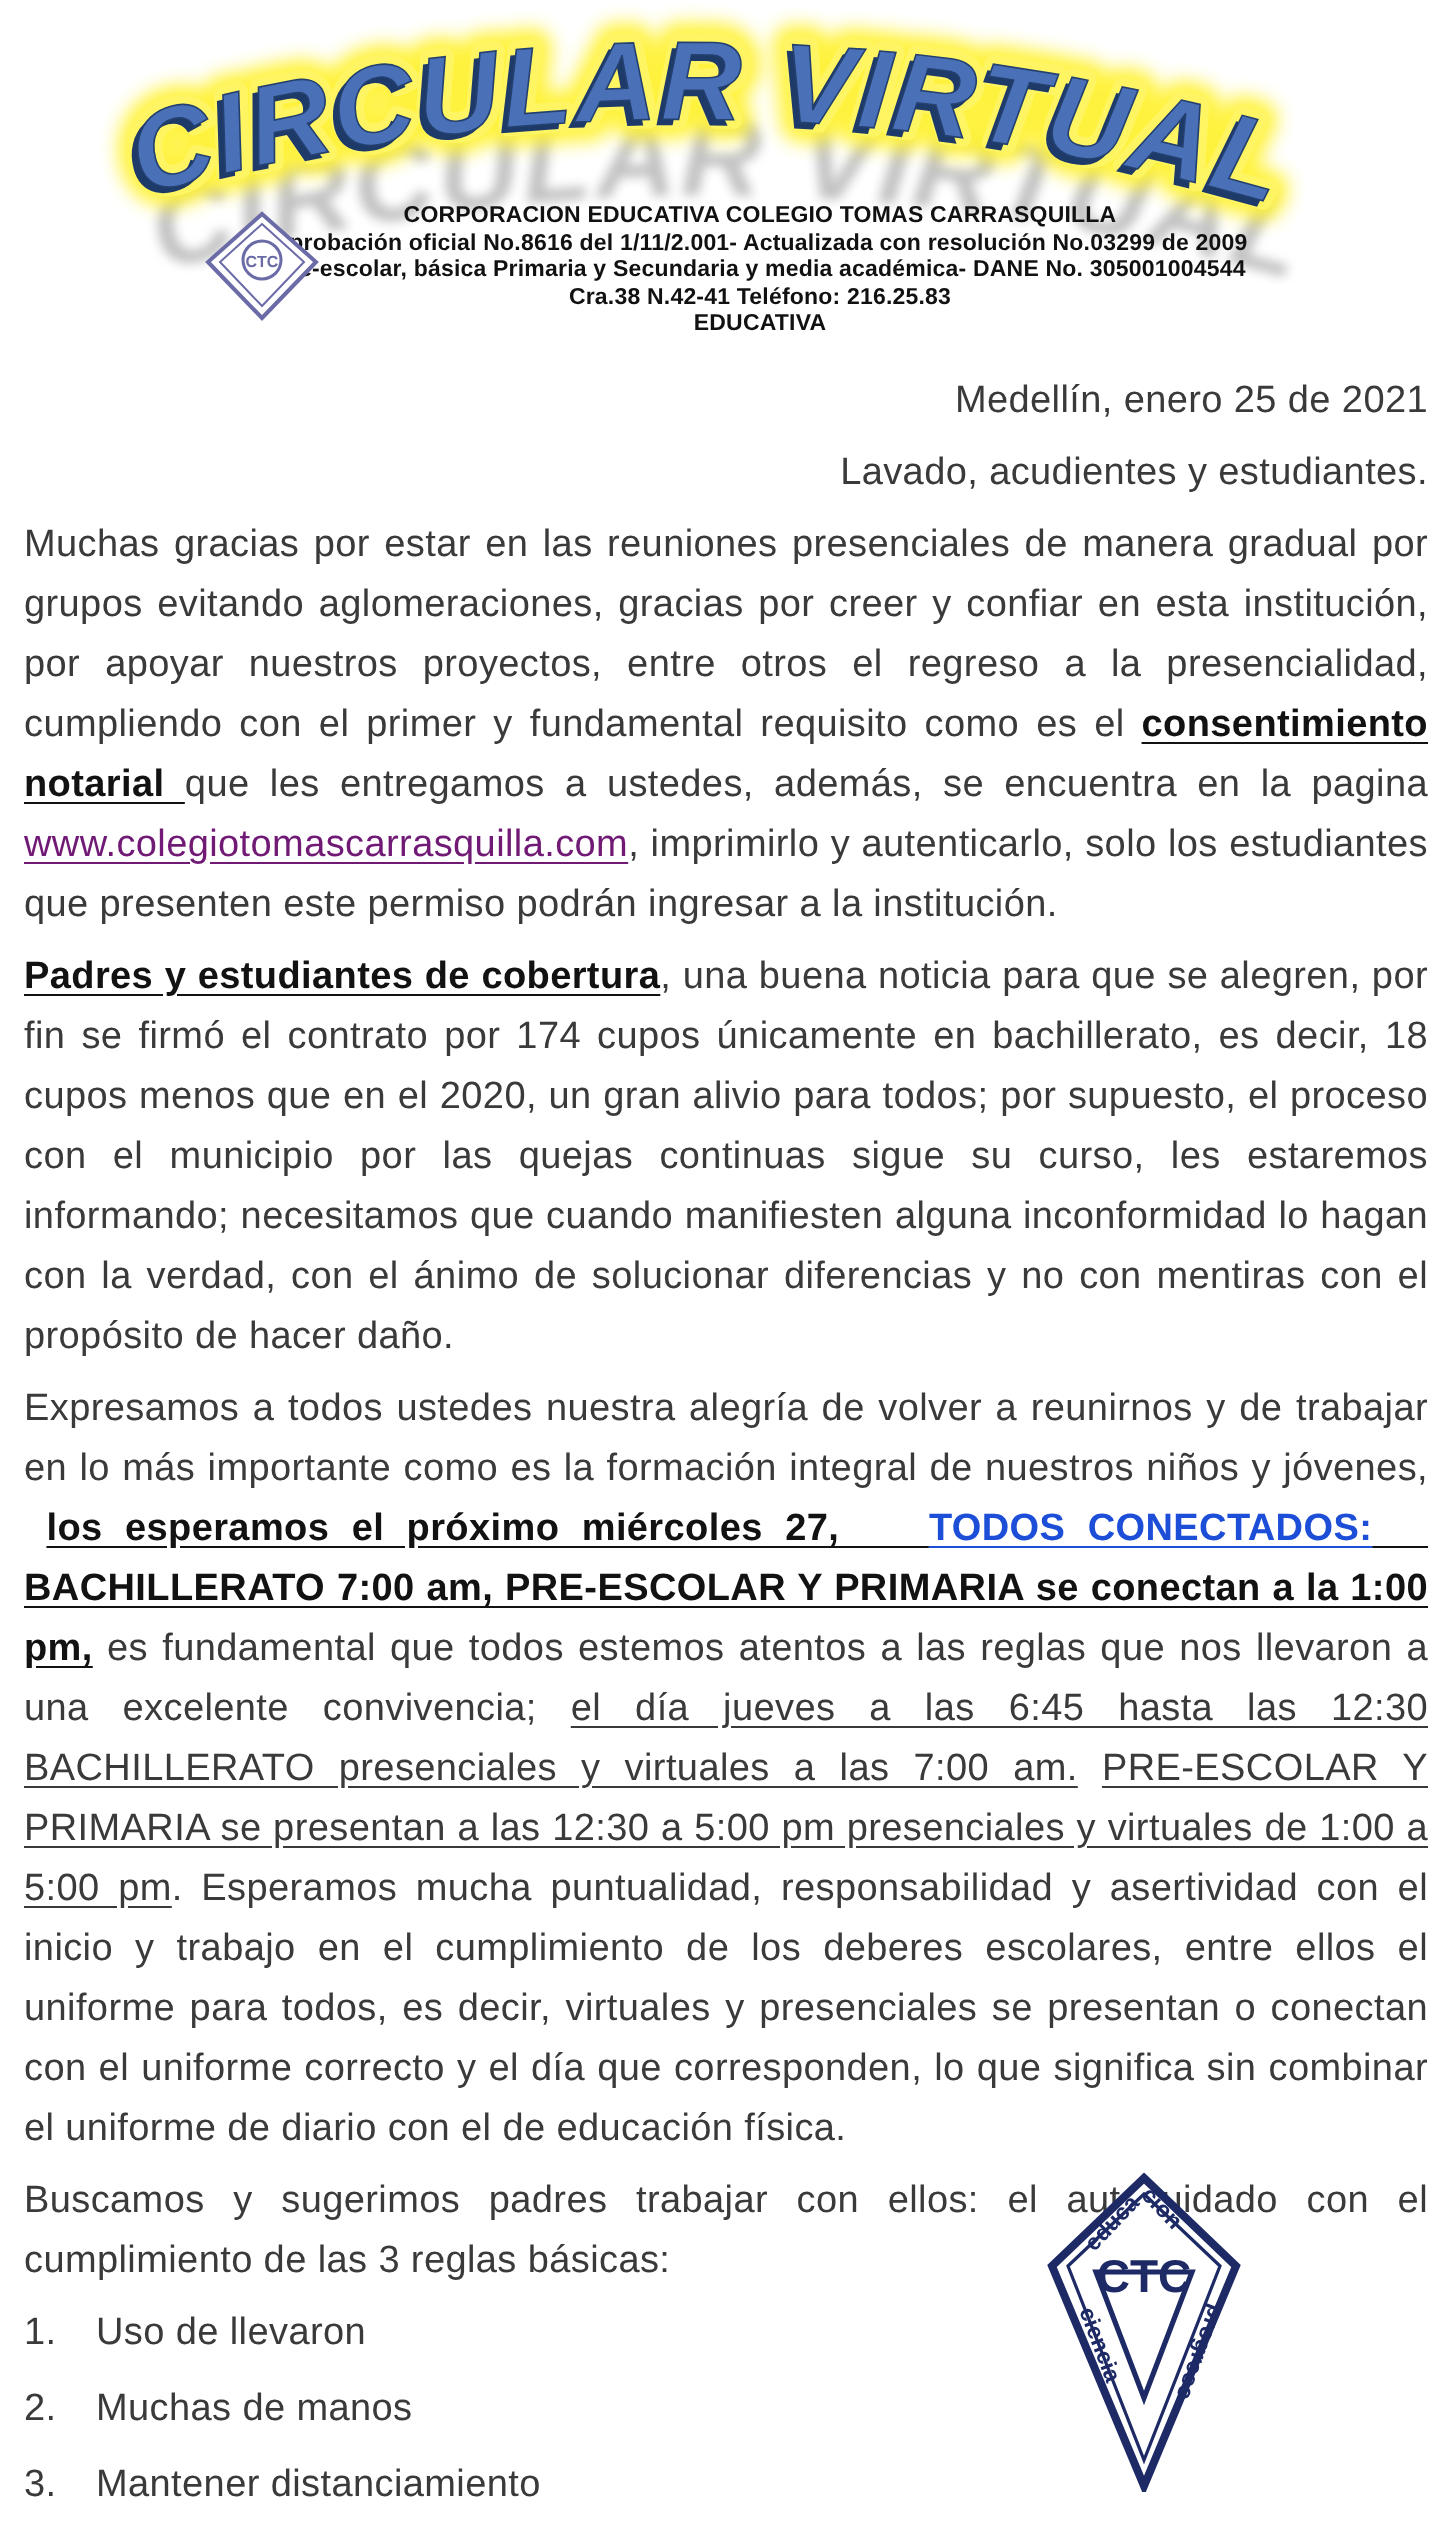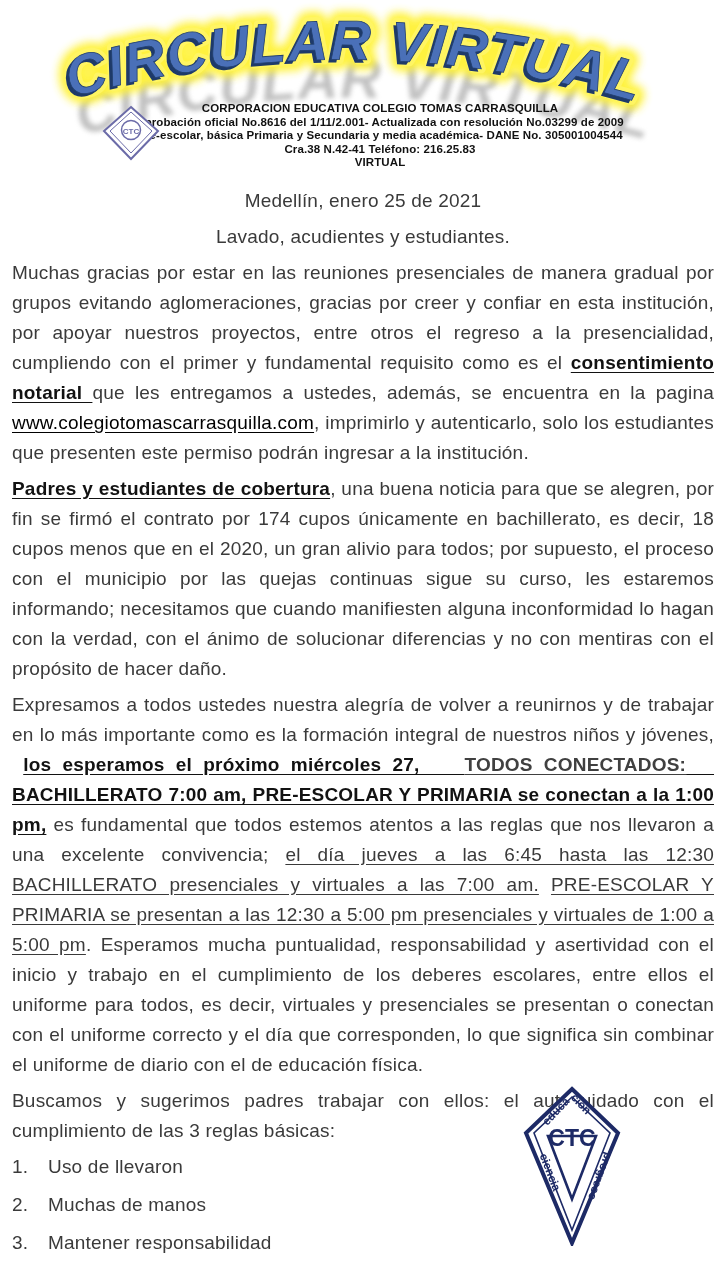--- a/index.html
+++ b/index.html
@@ -11,25 +11,25 @@
 
   
   .org-header{position:absolute;top:102px;left:0;width:726px;}
   .logo-small{position:absolute;left:100px;top:2px;}
   .org-lines{width:726px;box-sizing:border-box;padding-left:34px;text-align:center;color:#111;}
   .org-line{font-size:11.5px;font-weight:bold;line-height:13.6px;letter-spacing:0.1px;}
 
   
   .body-col{position:absolute;top:186px;left:0;width:726px;box-sizing:border-box;padding:0 12px;}
   .body-col p{font-size:19px;line-height:30px;margin:0 0 6px 0;color:#3a3a3a;text-align:justify;letter-spacing:0.2px;}
-  p.no-just{text-align:center;}
+  p.no-just{text-align:right;}
   .run-u{text-decoration:underline;text-underline-offset:3px;}
   .run-bu{font-weight:700;color:#121212;text-decoration:underline;text-underline-offset:3px;}
-  .run-blue{color:#404040;}
-  .run-link{color:#000000;text-decoration:underline;text-underline-offset:3px;cursor:pointer;}
+  .run-blue{color:#1d4ed8;}
+  .run-link{color:#701a75;text-decoration:underline;text-underline-offset:3px;cursor:pointer;}
 
   .rules{margin:2px 0 2px 0;}
   .list-row{display:flex;font-size:19px;line-height:30px;margin-bottom:8px;color:#3a3a3a;letter-spacing:0.2px;}
   .list-num{width:36px;flex:0 0 36px;}
 
   
   .logo-big{position:absolute;left:522px;top:1086px;}
 </style>
 </head>
 <body>
@@ -74,21 +74,21 @@
       <polygon points="31,3 58,27 31,55 4,27" fill="#ffffff" stroke="#6b6ba8" stroke-width="2"></polygon>
       <polygon points="31,8 52,27 31,49 10,27" fill="none" stroke="#6b6ba8" stroke-width="1"></polygon>
       <circle cx="31" cy="26" r="9.5" fill="#ffffff" stroke="#6b6ba8" stroke-width="1.5"></circle>
       <text x="31" y="29.5" text-anchor="middle" font-size="8" font-weight="bold" fill="#6b6ba8">CTC</text>
     </svg>
     <div class="org-lines">
       <div class="org-line">CORPORACION EDUCATIVA COLEGIO TOMAS CARRASQUILLA</div>
       <div class="org-line">Aprobación oficial No.8616 del 1/11/2.001- Actualizada con resolución No.03299 de 2009</div>
       <div class="org-line">Pre-escolar, básica Primaria y Secundaria y media académica- DANE No. 305001004544</div>
       <div class="org-line">Cra.38 N.42-41 Teléfono: 216.25.83</div>
-      <div class="org-line">VIRTUAL</div>
+      <div class="org-line">EDUCATIVA</div>
     </div>
   </div>
 
   <div class="body-col">
     <p class="no-just">Medellín, enero 25 de 2021</p>
     <p class="no-just">Lavado, acudientes y estudiantes.</p>
     <p><span>Muchas gracias por estar en las reuniones presenciales de manera gradual por grupos evitando aglomeraciones, gracias por creer y confiar en esta institución, por apoyar nuestros proyectos, entre otros el regreso a la presencialidad, cumpliendo con el primer y fundamental requisito como es el </span><span class="run-bu">consentimiento notarial </span><span>que les entregamos a ustedes, además, se encuentra en la pagina </span><span class="run-link">www.colegiotomascarrasquilla.com</span><span>, imprimirlo y autenticarlo, solo los estudiantes que presenten este permiso podrán ingresar a la institución.</span></p>
     <p><span class="run-bu">Padres y estudiantes de cobertura</span><span>, una buena noticia para que se alegren, por fin se firmó el contrato por 174 cupos únicamente en bachillerato, es decir, 18 cupos menos que en el 2020, un gran alivio para todos; por supuesto, el proceso con el municipio por las quejas continuas sigue su curso, les estaremos informando; necesitamos que cuando manifiesten alguna inconformidad lo hagan con la verdad, con el ánimo de solucionar diferencias y no con mentiras con el propósito de hacer daño.</span></p>
     <p><span>Expresamos a todos ustedes nuestra alegría de volver a reunirnos y de trabajar en lo más importante como es la formación integral de nuestros niños y jóvenes, &nbsp;</span><span class="run-bu">los esperamos el próximo miércoles 27,&nbsp;&nbsp;&nbsp; </span><span class="run-bu run-blue">TODOS CONECTADOS:</span><span class="run-bu">&nbsp;&nbsp;&nbsp; </span><span class="run-bu">BACHILLERATO 7:00 am, PRE-ESCOLAR Y PRIMARIA se conectan a la 1:00 pm,</span><span> es fundamental que todos estemos atentos a las reglas que nos llevaron a una excelente convivencia; </span><span class="run-u">el día jueves a las 6:45 hasta las 12:30 BACHILLERATO presenciales y virtuales a las 7:00 am.</span><span> </span><span class="run-u">PRE-ESCOLAR Y PRIMARIA se presentan a las 12:30 a 5:00 pm presenciales y virtuales de 1:00 a 5:00 pm</span><span>. Esperamos mucha puntualidad, responsabilidad y asertividad con el inicio y trabajo en el cumplimiento de los deberes escolares, entre ellos el uniforme para todos, es decir, virtuales y presenciales se presentan o conectan con el uniforme correcto y el día que corresponden, lo que significa sin combinar el uniforme de diario con el de educación física.</span></p>
     <p><span>Buscamos y sugerimos padres trabajar con ellos: el autocuidado con el cumplimiento de las 3 reglas básicas:</span></p>
@@ -97,21 +97,21 @@
       <div class="list-row">
         <span class="list-num">1.</span>
         <span>Uso de llevaron</span>
       </div>
       <div class="list-row">
         <span class="list-num">2.</span>
         <span>Muchas de manos</span>
       </div>
       <div class="list-row">
         <span class="list-num">3.</span>
-        <span>Mantener responsabilidad</span>
+        <span>Mantener distanciamiento</span>
       </div>
     </div>
 
   </div>
 
   <svg class="logo-big" width="100" height="160" viewBox="0 0 100 160">
     <defs>
       <path id="edgeTop" d="M 10,56 L 50,14 L 90,56" fill="none"></path>
       <path id="edgeLeft" d="M 14,60 L 47,147" fill="none"></path>
       <path id="edgeRight" d="M 86,58 L 53,147" fill="none"></path>

